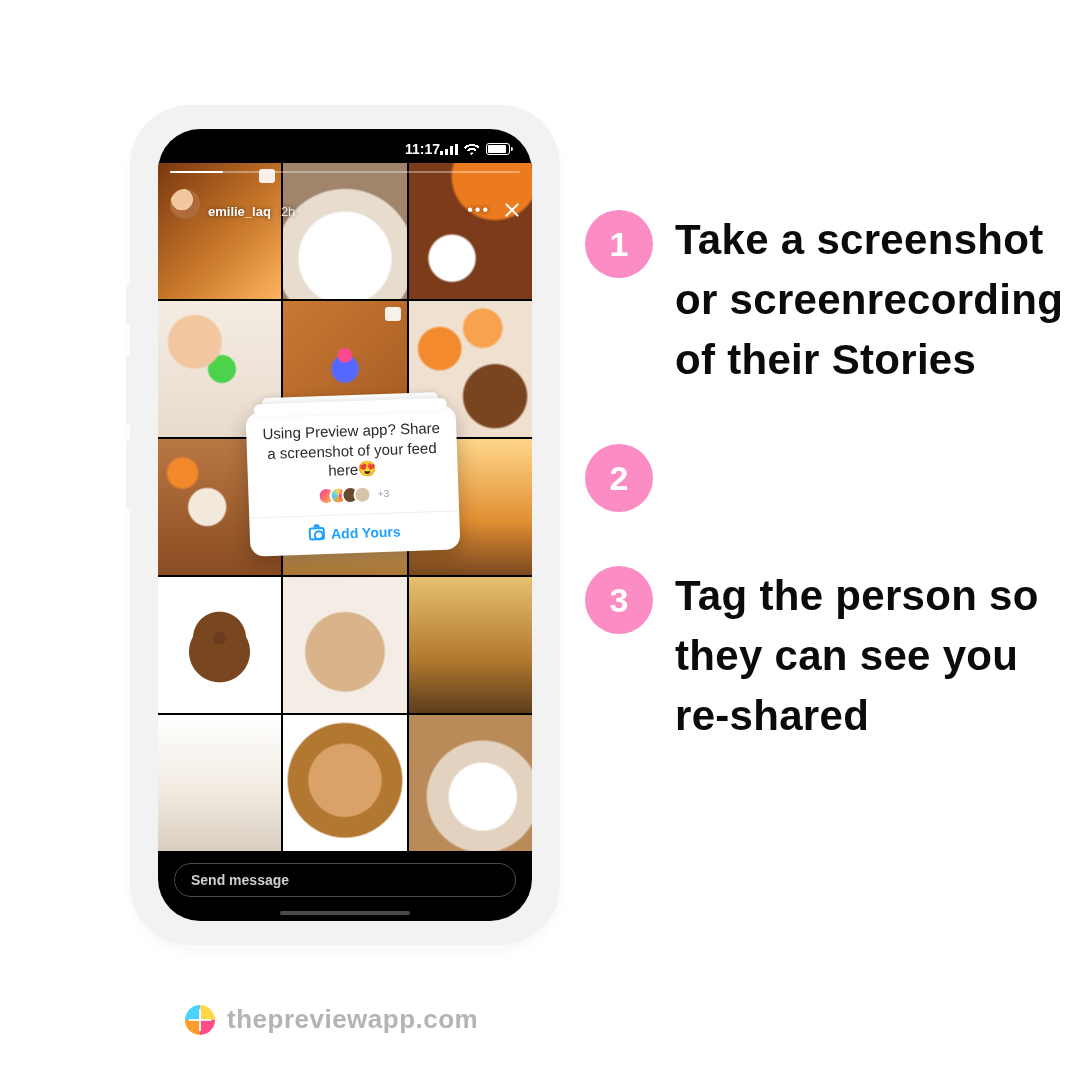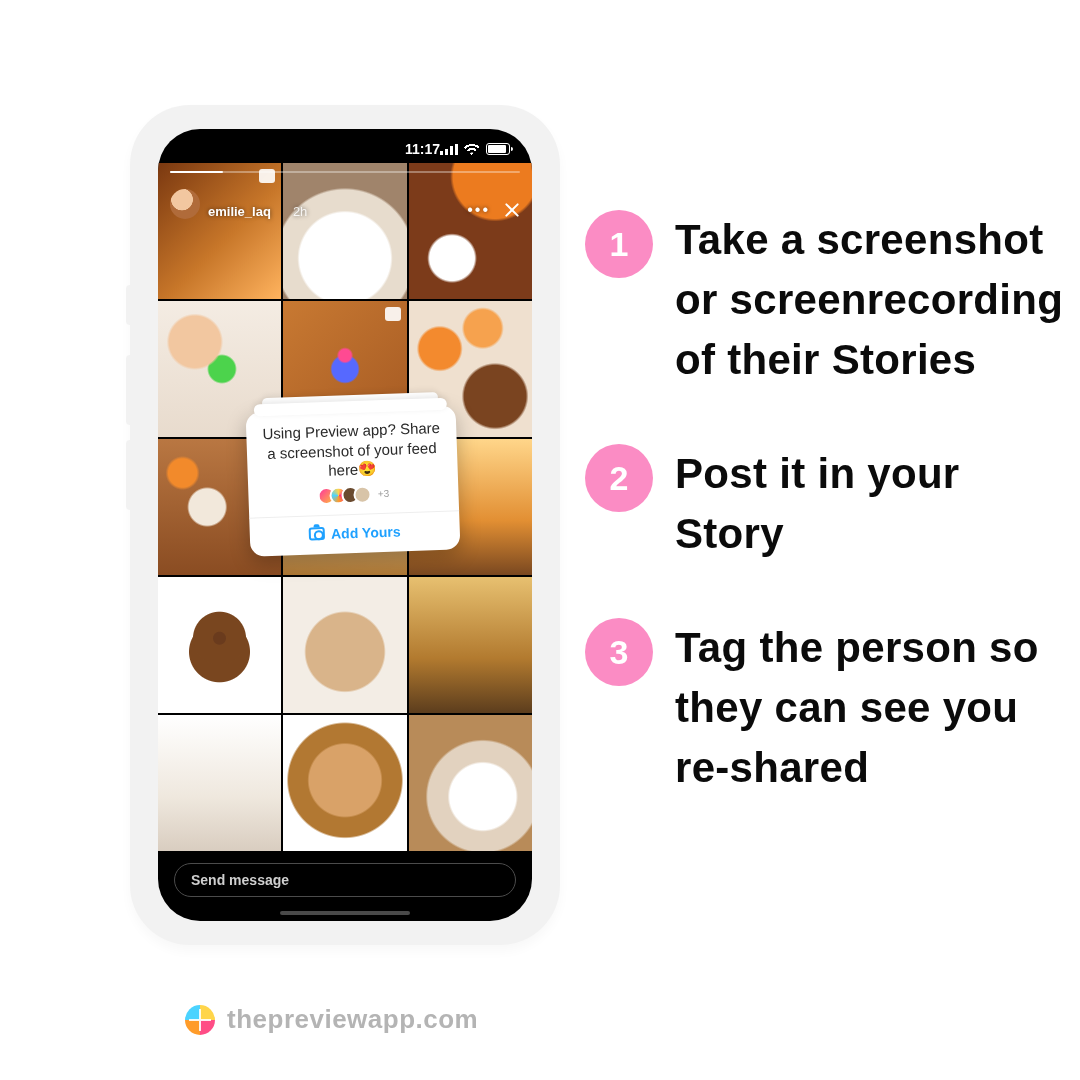--- a/index.html
+++ b/index.html
@@ -128,21 +128,21 @@
     background: rgba(255,255,255,.35);
     border-radius: 2px;
     z-index: 5;
   }
   .progress-bar::before { content:""; display:block; height:100%; width:15%; background:#fff; border-radius:2px; }
   .avatar {
     width: 30px; height: 30px; border-radius: 50%;
     background: radial-gradient(circle at 40% 35%, #f2c7a0 0 40%, #b06b3a 42% 100%);
   }
   .username { color: #fff; font-size: 13px; font-weight: 600; text-shadow: 0 0 4px rgba(0,0,0,.6); }
-  .story-age { color: rgba(255,255,255,.85); font-size: 13px; margin-left: 14px; text-shadow: 0 0 4px rgba(0,0,0,.6); }
+  .story-age { color: rgba(255,255,255,.85); font-size: 13px; margin-left: 2px; text-shadow: 0 0 4px rgba(0,0,0,.6); }
   .story-actions { margin-left: auto; display:flex; gap:14px; align-items:center; }
   .dots { color:#fff; font-size:16px; letter-spacing:2px; text-shadow: 0 0 4px rgba(0,0,0,.6); }
   .close-x {
     width: 16px; height: 16px;
     color:#fff; font-size:20px; line-height:14px;
     position: relative;
   }
   .close-x::before, .close-x::after {
     content:""; position:absolute; left:50%; top:50%; width:18px; height:2px; background:#fff; border-radius:2px;
   }
@@ -375,21 +375,20 @@
   </div>
 </div>
 
 <div class="steps">
   <div class="step">
     <div class="step-num">1</div>
     <div class="step-text">Take a screenshot or screenrecording of their Stories</div>
   </div>
   <div class="step">
     <div class="step-num">2</div>
-    <div class="step-text">Post it in your Story</div>
   </div>
   <div class="step">
     <div class="step-num">3</div>
     <div class="step-text">Tag the person so they can see you re-shared</div>
   </div>
 </div>
 
 <div class="watermark">
   <span class="wm-logo"></span>
   <span>thepreviewapp.com</span>

